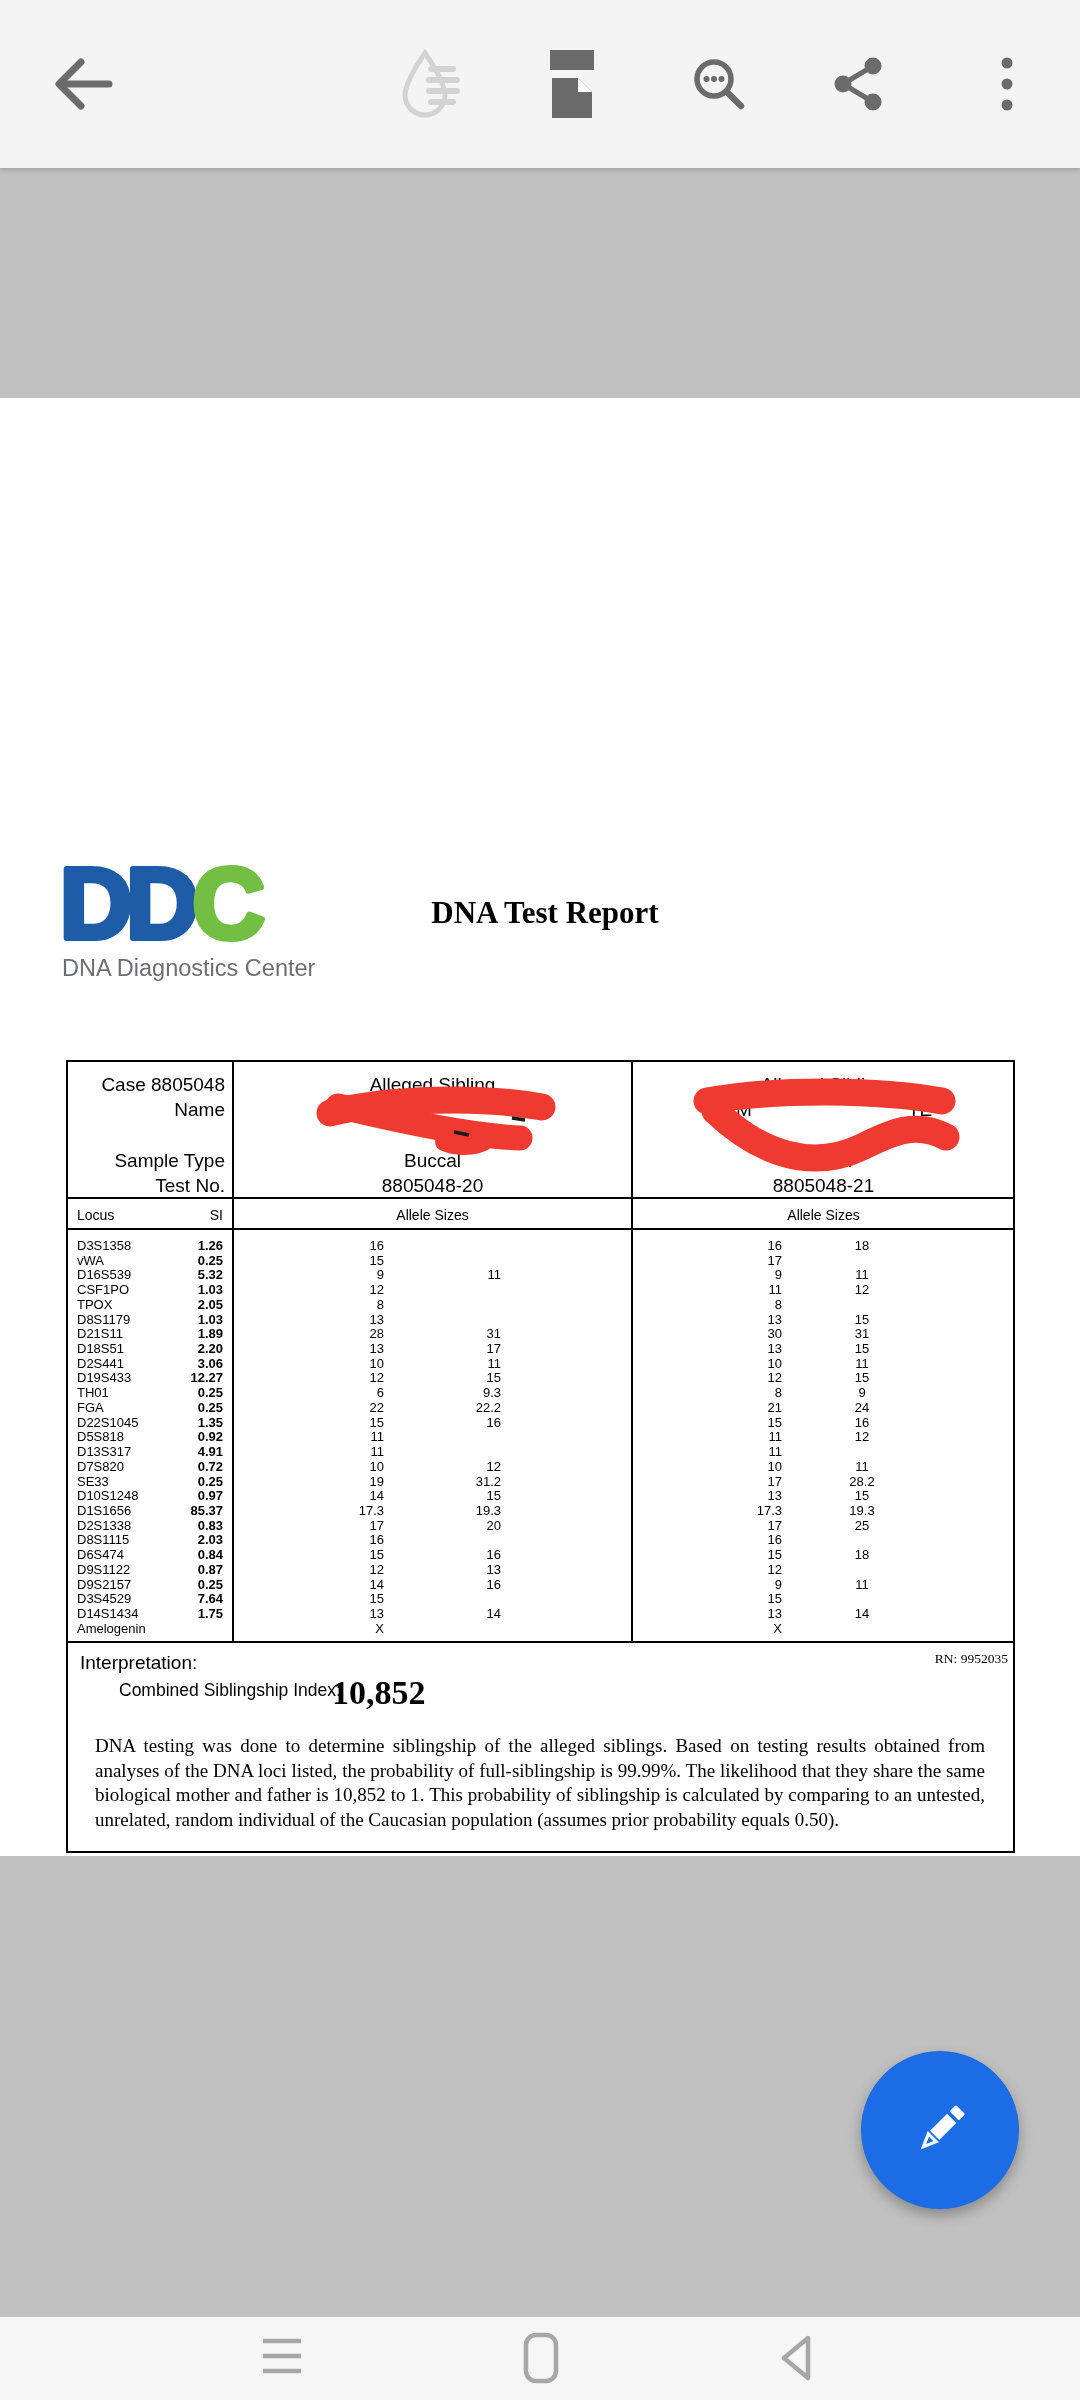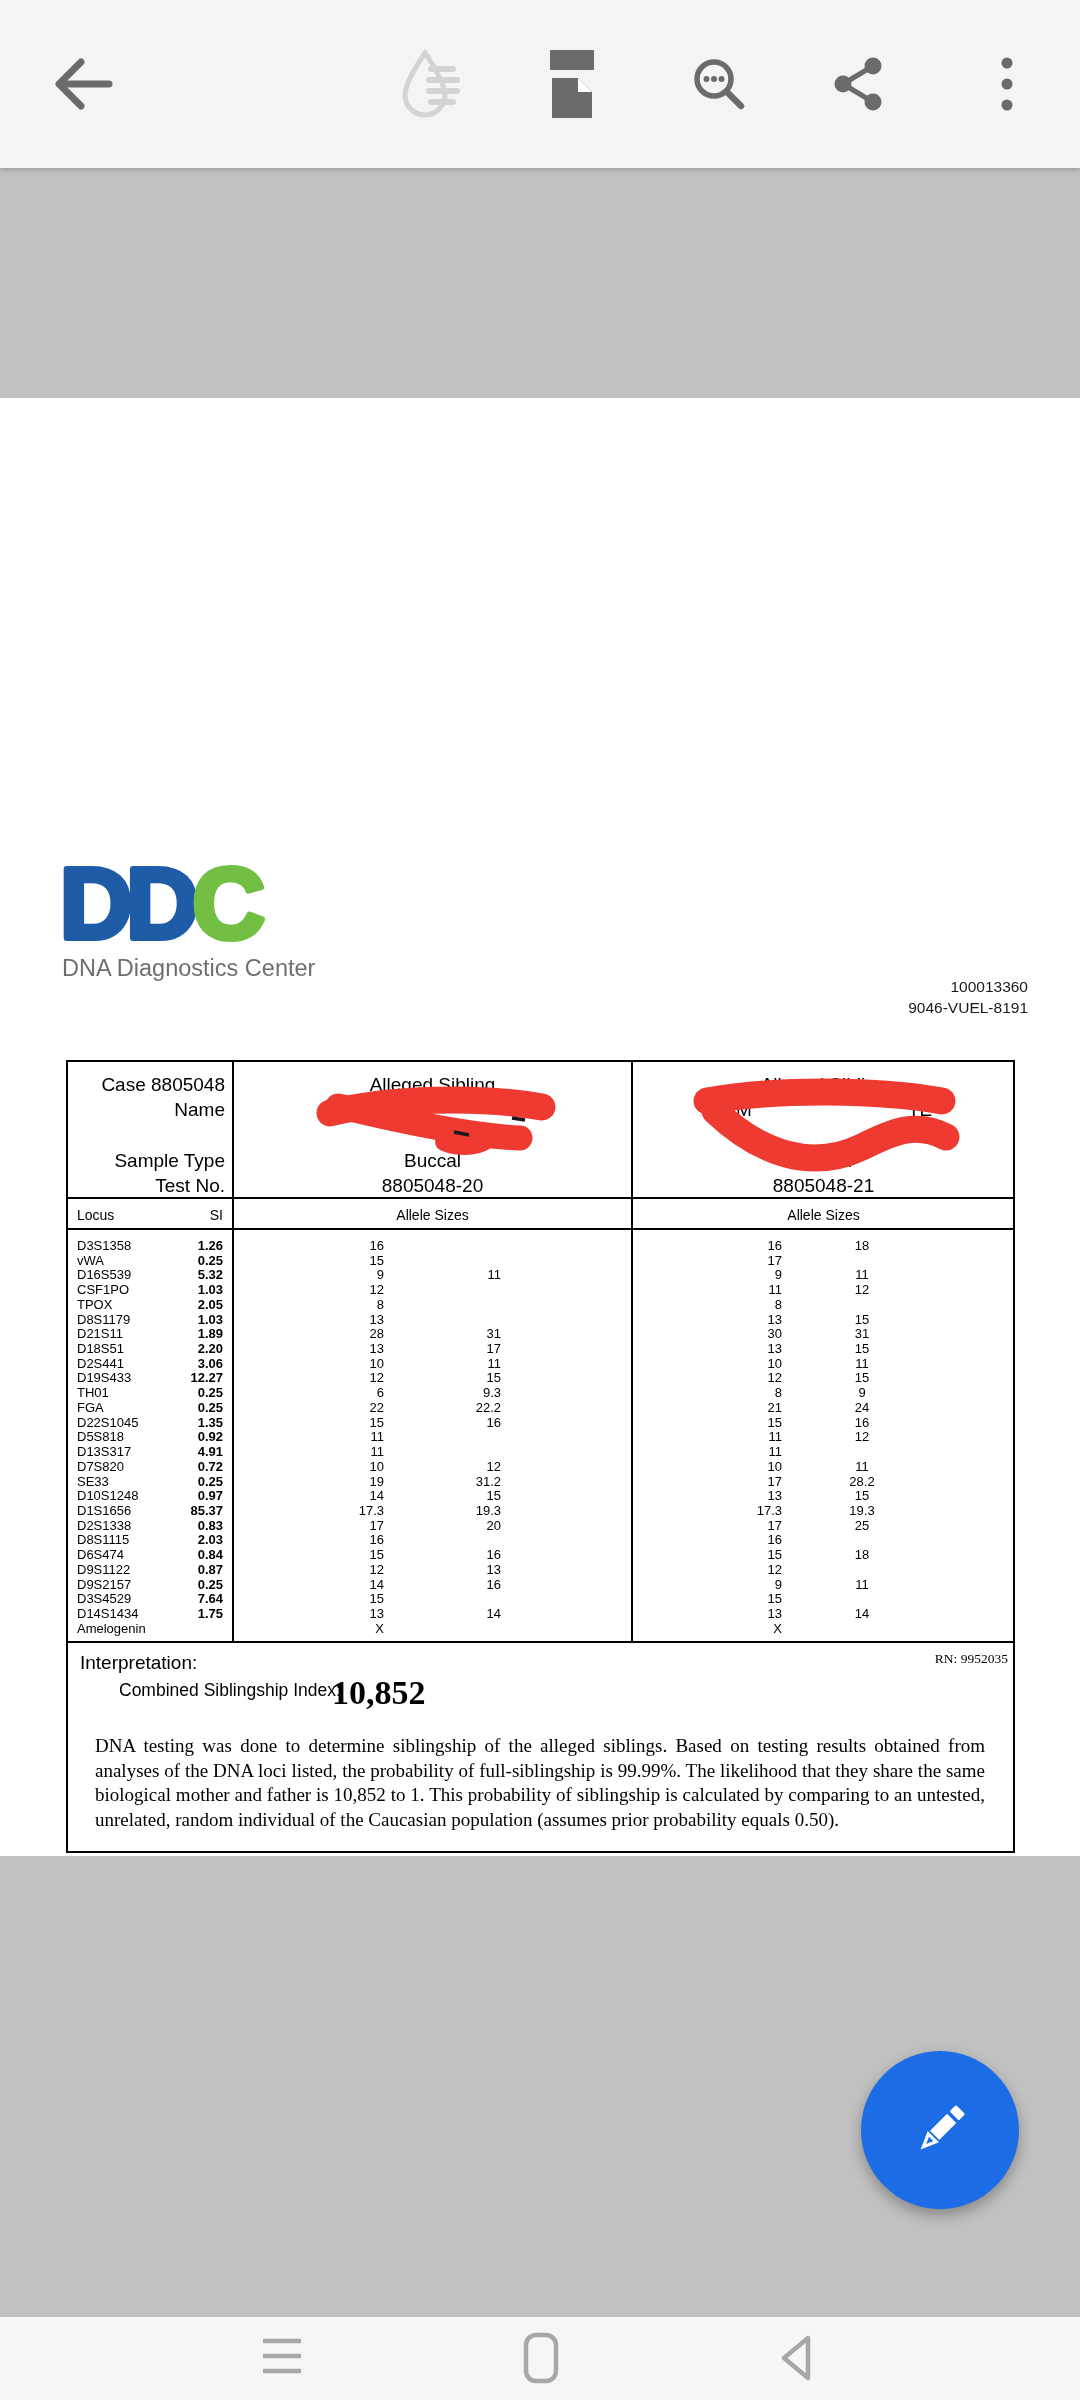--- a/index.html
+++ b/index.html
@@ -129,24 +129,21 @@
 
   <div class="page">
 
     <svg class="logo" width="280" height="140" viewBox="0 0 280 140">
       <text x="0" y="88" font-family="Liberation Sans, sans-serif" font-weight="bold" font-size="100" letter-spacing="-6" paint-order="stroke" stroke-linejoin="round">
         <tspan fill="#1e5ca8" stroke="#1e5ca8" stroke-width="6">D</tspan><tspan fill="#1e5ca8" stroke="#1e5ca8" stroke-width="6">D</tspan><tspan fill="#72bf44" stroke="#72bf44" stroke-width="6">C</tspan>
       </text>
       <text x="2" y="126" font-family="Liberation Sans, sans-serif" font-size="23.5" fill="#6d6e71">DNA Diagnostics Center</text>
     </svg>
 
-    <div class="report-nums">
-      <div>100013360</div>
-      <div>9046-VUEL-8191</div>
-    </div>
+    <div class="doc-title">DNA Test Report</div>
 
     <div class="bx" style="left:66px;top:662px;width:949px;height:2px"></div>
     <div class="bx" style="left:66px;top:1453px;width:949px;height:2px"></div>
     <div class="bx" style="left:66px;top:662px;width:2px;height:793px"></div>
     <div class="bx" style="left:1013px;top:662px;width:2px;height:793px"></div>
     <div class="bx" style="left:66px;top:799px;width:949px;height:2px"></div>
     <div class="bx" style="left:66px;top:830px;width:949px;height:2px"></div>
     <div class="bx" style="left:66px;top:1243px;width:949px;height:2px"></div>
     <div class="bx" style="left:232px;top:662px;width:2px;height:583px"></div>
     <div class="bx" style="left:631px;top:662px;width:2px;height:583px"></div>

